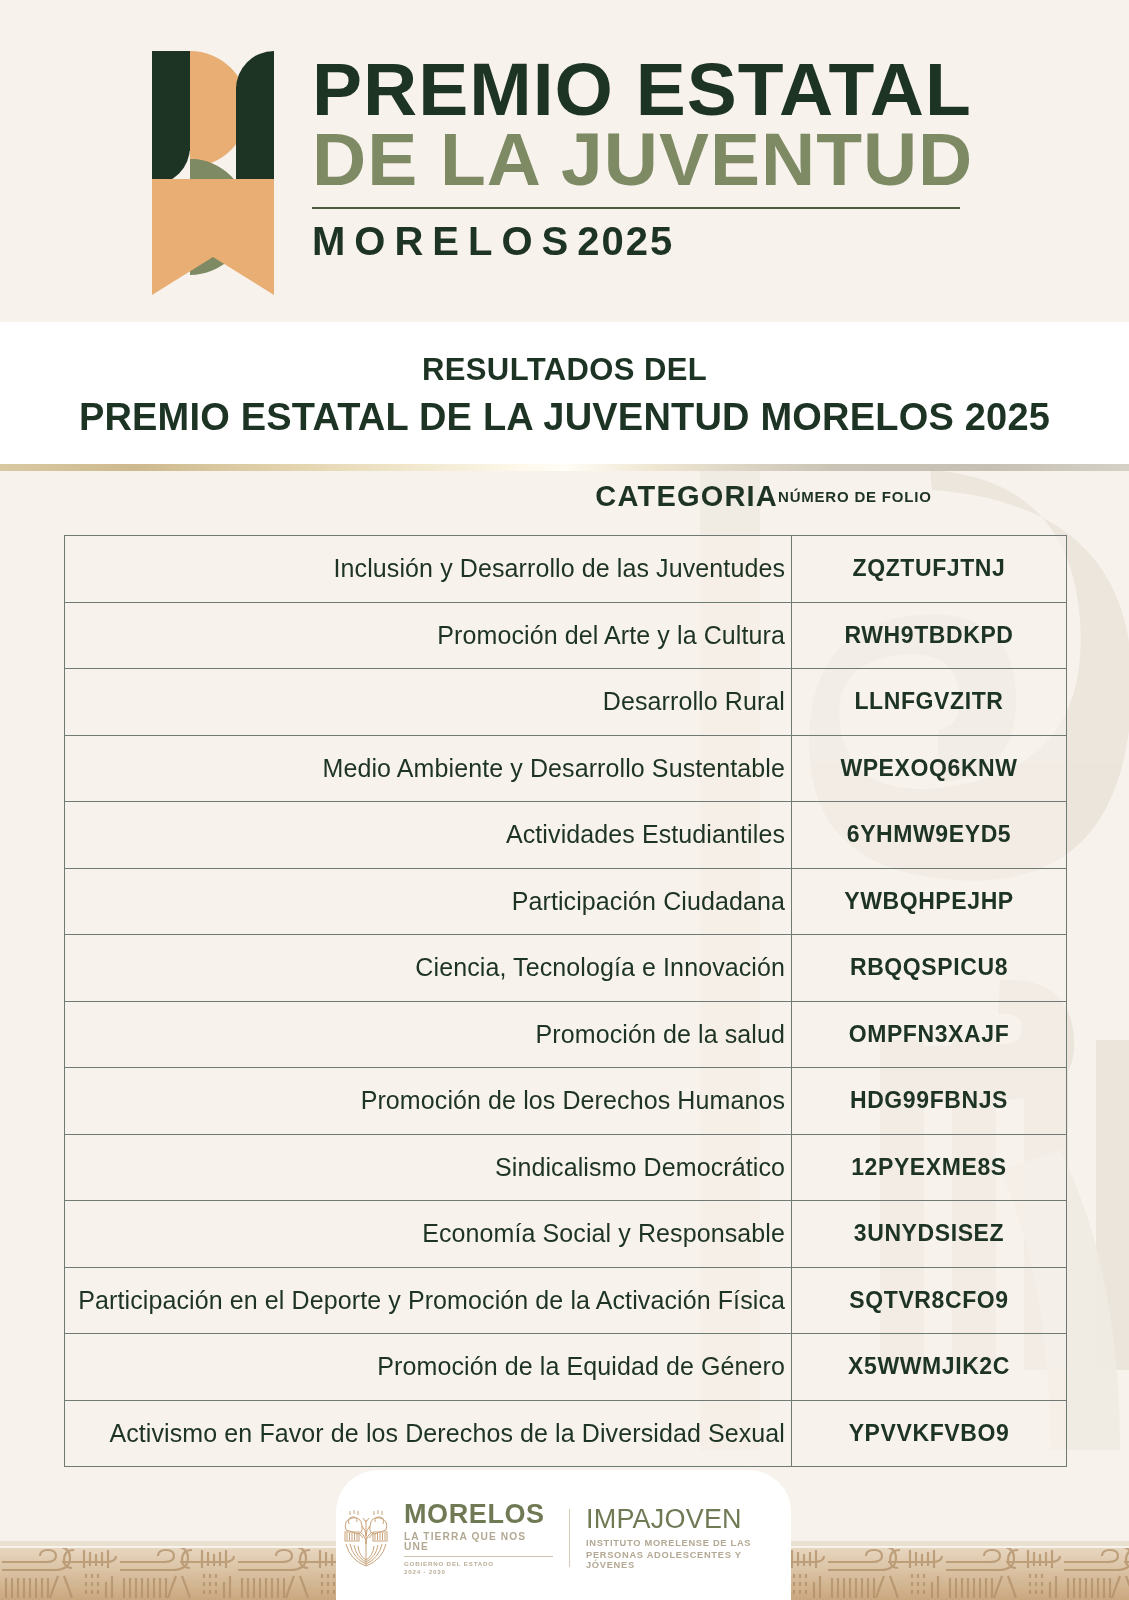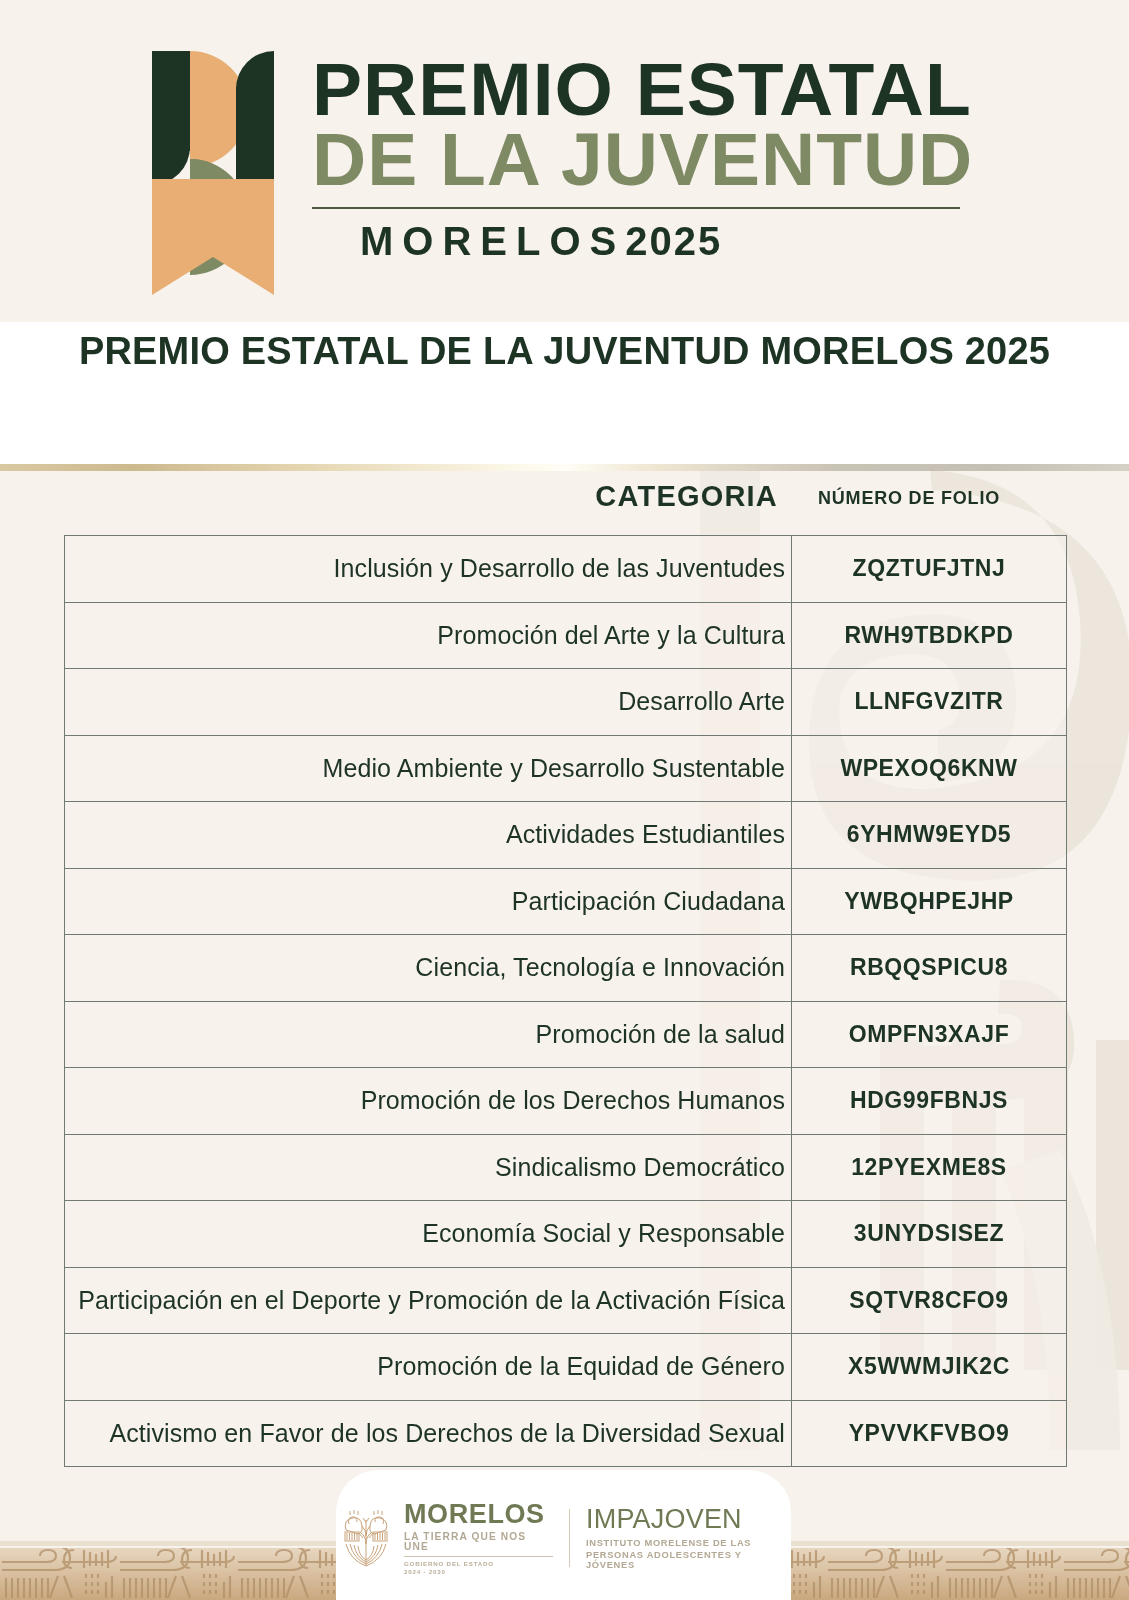--- a/index.html
+++ b/index.html
@@ -81,21 +81,20 @@
     background: #4d5b45;
     margin-top: 12px;
     margin-bottom: 10px;
     width: 648px;
   }
   .line3 {
     font-size: 40px;
     font-weight: 700;
     color: #1d3324;
     white-space: nowrap;
-    margin-left: 48px;
   }
   .line3 .sp {
     letter-spacing: 9px;
   }
   .line3 .yr {
     letter-spacing: 2px;
     font-weight: 800;
   }
 
   
@@ -154,22 +153,22 @@
     font-size: 29px;
     font-weight: 800;
     color: #1d3324;
     letter-spacing: 1.2px;
   }
   .th-folio {
     position: absolute;
     left: 778px;
     top: 8px;
     width: 262px;
-    text-align: center;
-    font-size: 18px;
+    text-align: left;
+    font-size: 15px;
     font-weight: 800;
     color: #1d3324;
     letter-spacing: 0.8px;
   }
 
   
   .tbl {
     position: absolute;
     left: 64px;
     top: 535px;
@@ -363,20 +362,21 @@
         <div class="line2">DE LA JUVENTUD</div>
         <div class="rule"></div>
         <div class="line3">
           <span class="sp">MORELOS</span><span class="yr">2025</span>
         </div>
       </div>
     </div>
   </div>
 
   <div class="titleband">
+    <div class="t1">RESULTADOS DEL</div>
     <div class="t2">PREMIO ESTATAL DE LA JUVENTUD MORELOS 2025</div>
   </div>
 
   <div class="gold"></div>
 
   <div class="thead">
     <div class="th-cat">CATEGORIA</div>
     <div class="th-folio">NÚMERO DE FOLIO</div>
   </div>
 
@@ -384,21 +384,21 @@
     <tbody>
         <tr>
           <td class="cat">Inclusión y Desarrollo de las Juventudes</td>
           <td class="folio">ZQZTUFJTNJ</td>
         </tr>
         <tr>
           <td class="cat">Promoción del Arte y la Cultura</td>
           <td class="folio">RWH9TBDKPD</td>
         </tr>
         <tr>
-          <td class="cat">Desarrollo Arte</td>
+          <td class="cat">Desarrollo Rural</td>
           <td class="folio">LLNFGVZITR</td>
         </tr>
         <tr>
           <td class="cat">Medio Ambiente y Desarrollo Sustentable</td>
           <td class="folio">WPEXOQ6KNW</td>
         </tr>
         <tr>
           <td class="cat">Actividades Estudiantiles</td>
           <td class="folio">6YHMW9EYD5</td>
         </tr>

